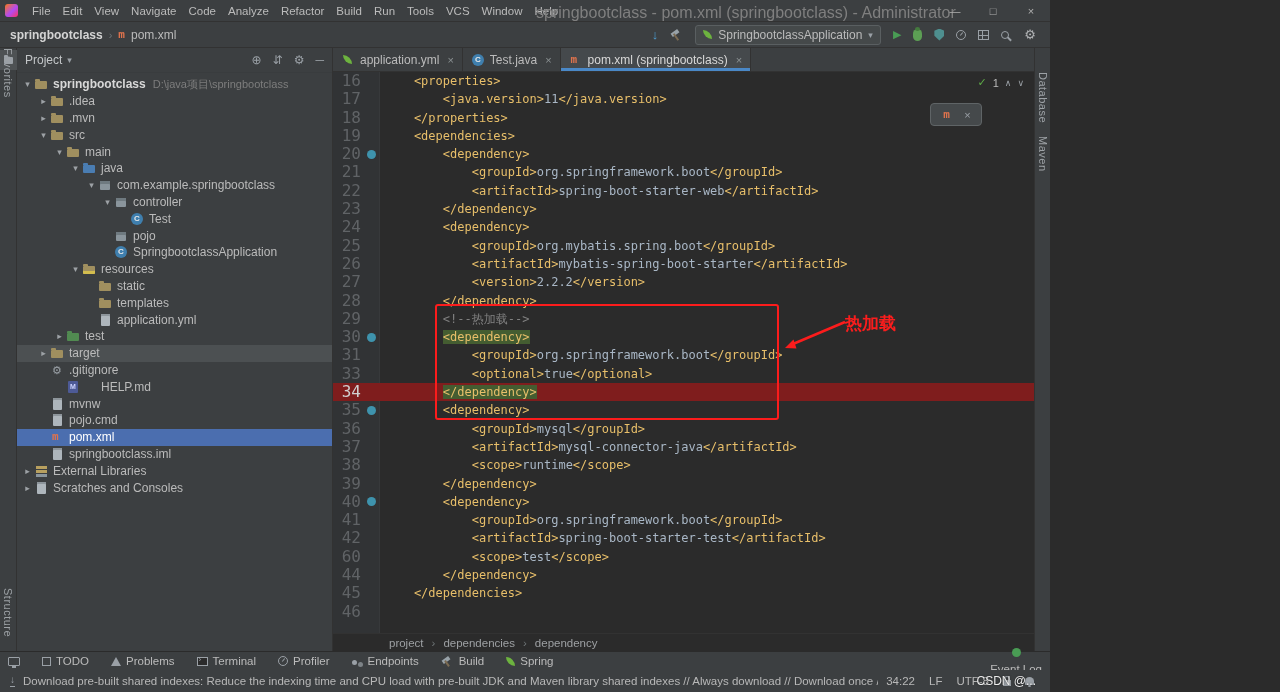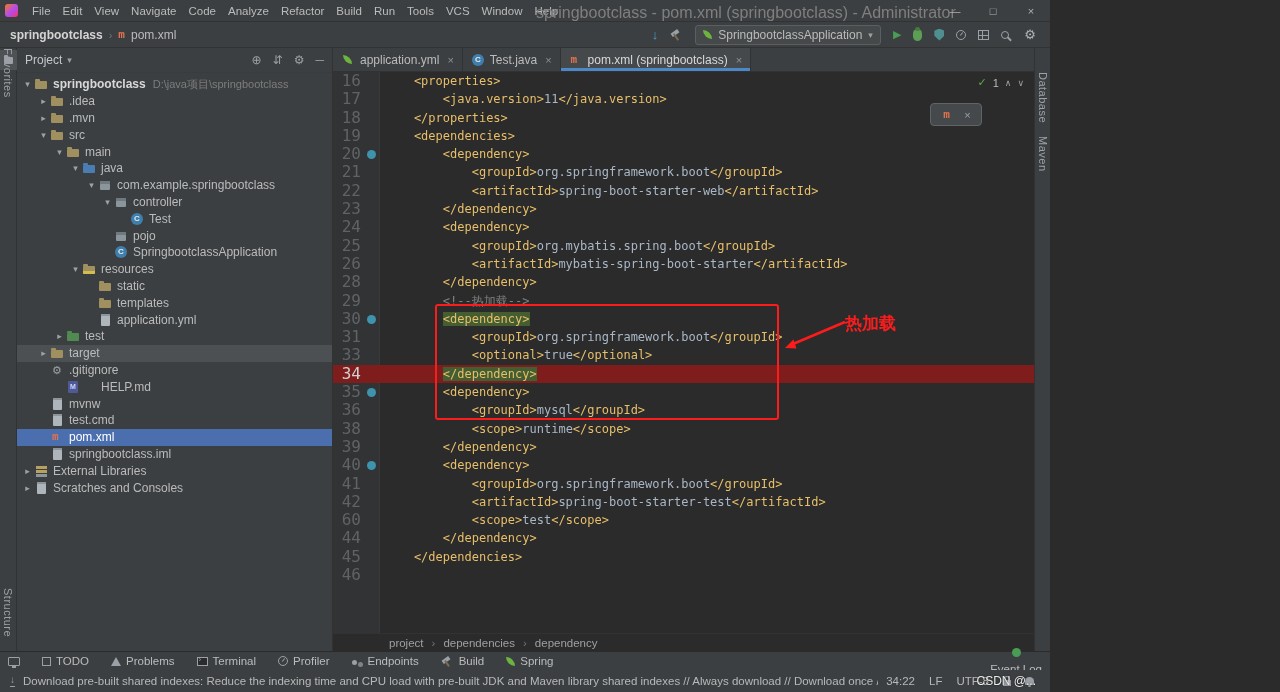--- a/index.html
+++ b/index.html
@@ -326,21 +326,21 @@
             <span class="tlabel">HELP.md</span>
           </div>
           <div class="tree-row" style="padding-left: 20px;">
             <span class="chev"></span>
             <span class="ic file"></span>
             <span class="tlabel">mvnw</span>
           </div>
           <div class="tree-row" style="padding-left: 20px;">
             <span class="chev"></span>
             <span class="ic file"></span>
-            <span class="tlabel">test.cmd</span>
+            <span class="tlabel">pojo.cmd</span>
           </div>
           <div class="tree-row selected" style="padding-left: 20px;">
             <span class="chev"></span>
             <span class="ic maven"></span>
             <span class="tlabel">pom.xml</span>
           </div>
           <div class="tree-row" style="padding-left: 20px;">
             <span class="chev"></span>
             <span class="ic file"></span>
             <span class="tlabel">springbootclass.iml</span>
@@ -382,28 +382,30 @@
             <div class="code-line"><span class="gut">17</span><span class="gicon"></span><span class="code"><span class="seg-t">        &lt;java.version&gt;</span><span class="seg-x">11</span><span class="seg-t">&lt;/java.version&gt;</span></span></div>
             <div class="code-line"><span class="gut">18</span><span class="gicon"></span><span class="code"><span class="seg-t">    &lt;/properties&gt;</span></span></div>
             <div class="code-line"><span class="gut">19</span><span class="gicon"></span><span class="code"><span class="seg-t">    &lt;dependencies&gt;</span></span></div>
             <div class="code-line"><span class="gut">20</span><span class="gicon"><span class="mvn-dot"></span></span><span class="code"><span class="seg-t">        &lt;dependency&gt;</span></span></div>
             <div class="code-line"><span class="gut">21</span><span class="gicon"></span><span class="code"><span class="seg-t">            &lt;groupId&gt;</span><span class="seg-x">org.springframework.boot</span><span class="seg-t">&lt;/groupId&gt;</span></span></div>
             <div class="code-line"><span class="gut">22</span><span class="gicon"></span><span class="code"><span class="seg-t">            &lt;artifactId&gt;</span><span class="seg-x">spring-boot-starter-web</span><span class="seg-t">&lt;/artifactId&gt;</span></span></div>
             <div class="code-line"><span class="gut">23</span><span class="gicon"></span><span class="code"><span class="seg-t">        &lt;/dependency&gt;</span></span></div>
             <div class="code-line"><span class="gut">24</span><span class="gicon"></span><span class="code"><span class="seg-t">        &lt;dependency&gt;</span></span></div>
             <div class="code-line"><span class="gut">25</span><span class="gicon"></span><span class="code"><span class="seg-t">            &lt;groupId&gt;</span><span class="seg-x">org.mybatis.spring.boot</span><span class="seg-t">&lt;/groupId&gt;</span></span></div>
             <div class="code-line"><span class="gut">26</span><span class="gicon"></span><span class="code"><span class="seg-t">            &lt;artifactId&gt;</span><span class="seg-x">mybatis-spring-boot-starter</span><span class="seg-t">&lt;/artifactId&gt;</span></span></div>
+            <div class="code-line"><span class="gut">27</span><span class="gicon"></span><span class="code"><span class="seg-t">            &lt;version&gt;</span><span class="seg-x">2.2.2</span><span class="seg-t">&lt;/version&gt;</span></span></div>
             <div class="code-line"><span class="gut">28</span><span class="gicon"></span><span class="code"><span class="seg-t">        &lt;/dependency&gt;</span></span></div>
             <div class="code-line"><span class="gut">29</span><span class="gicon"></span><span class="code"><span class="seg-c">        &lt;!--热加载--&gt;</span></span></div>
             <div class="code-line"><span class="gut">30</span><span class="gicon"><span class="mvn-dot"></span></span><span class="code"><span class="seg-t">        </span><span class="seg-h">&lt;dependency&gt;</span></span></div>
             <div class="code-line"><span class="gut">31</span><span class="gicon"></span><span class="code"><span class="seg-t">            &lt;groupId&gt;</span><span class="seg-x">org.springframework.boot</span><span class="seg-t">&lt;/groupId&gt;</span></span></div>
             <div class="code-line"><span class="gut">33</span><span class="gicon"></span><span class="code"><span class="seg-t">            &lt;optional&gt;</span><span class="seg-x">true</span><span class="seg-t">&lt;/optional&gt;</span></span></div>
             <div class="code-line current"><span class="gut">34</span><span class="gicon"></span><span class="code"><span class="seg-t">        </span><span class="seg-h">&lt;/dependency&gt;</span></span></div>
             <div class="code-line"><span class="gut">35</span><span class="gicon"><span class="mvn-dot"></span></span><span class="code"><span class="seg-t">        &lt;dependency&gt;</span></span></div>
             <div class="code-line"><span class="gut">36</span><span class="gicon"></span><span class="code"><span class="seg-t">            &lt;groupId&gt;</span><span class="seg-x">mysql</span><span class="seg-t">&lt;/groupId&gt;</span></span></div>
+            <div class="code-line"><span class="gut">37</span><span class="gicon"></span><span class="code"><span class="seg-t">            &lt;artifactId&gt;</span><span class="seg-x">mysql-connector-java</span><span class="seg-t">&lt;/artifactId&gt;</span></span></div>
             <div class="code-line"><span class="gut">38</span><span class="gicon"></span><span class="code"><span class="seg-t">            &lt;scope&gt;</span><span class="seg-x">runtime</span><span class="seg-t">&lt;/scope&gt;</span></span></div>
             <div class="code-line"><span class="gut">39</span><span class="gicon"></span><span class="code"><span class="seg-t">        &lt;/dependency&gt;</span></span></div>
             <div class="code-line"><span class="gut">40</span><span class="gicon"><span class="mvn-dot"></span></span><span class="code"><span class="seg-t">        &lt;dependency&gt;</span></span></div>
             <div class="code-line"><span class="gut">41</span><span class="gicon"></span><span class="code"><span class="seg-t">            &lt;groupId&gt;</span><span class="seg-x">org.springframework.boot</span><span class="seg-t">&lt;/groupId&gt;</span></span></div>
             <div class="code-line"><span class="gut">42</span><span class="gicon"></span><span class="code"><span class="seg-t">            &lt;artifactId&gt;</span><span class="seg-x">spring-boot-starter-test</span><span class="seg-t">&lt;/artifactId&gt;</span></span></div>
             <div class="code-line"><span class="gut">60</span><span class="gicon"></span><span class="code"><span class="seg-t">            &lt;scope&gt;</span><span class="seg-x">test</span><span class="seg-t">&lt;/scope&gt;</span></span></div>
             <div class="code-line"><span class="gut">44</span><span class="gicon"></span><span class="code"><span class="seg-t">        &lt;/dependency&gt;</span></span></div>
             <div class="code-line"><span class="gut">45</span><span class="gicon"></span><span class="code"><span class="seg-t">    &lt;/dependencies&gt;</span></span></div>
             <div class="code-line"><span class="gut">46</span><span class="gicon"></span><span class="code"></span></div>
           </div>

